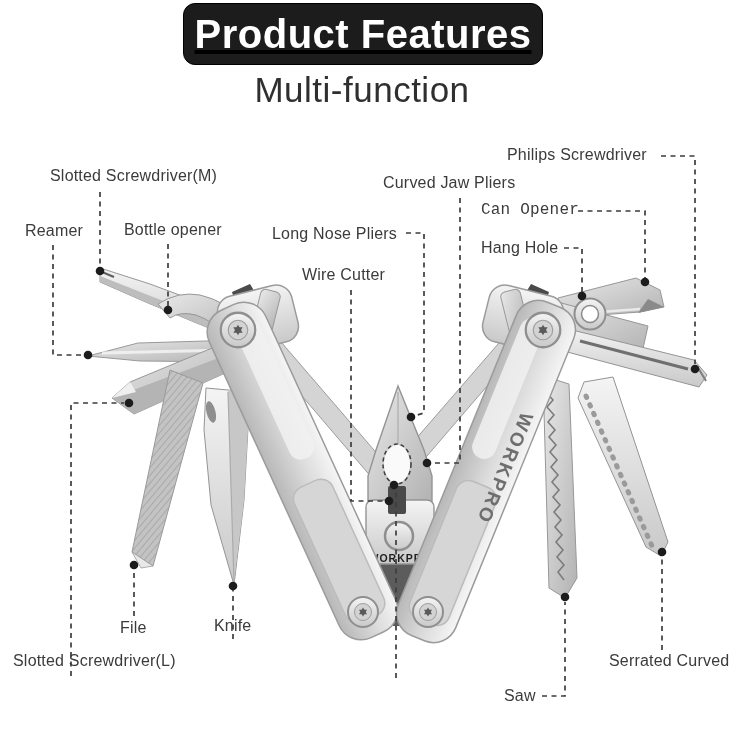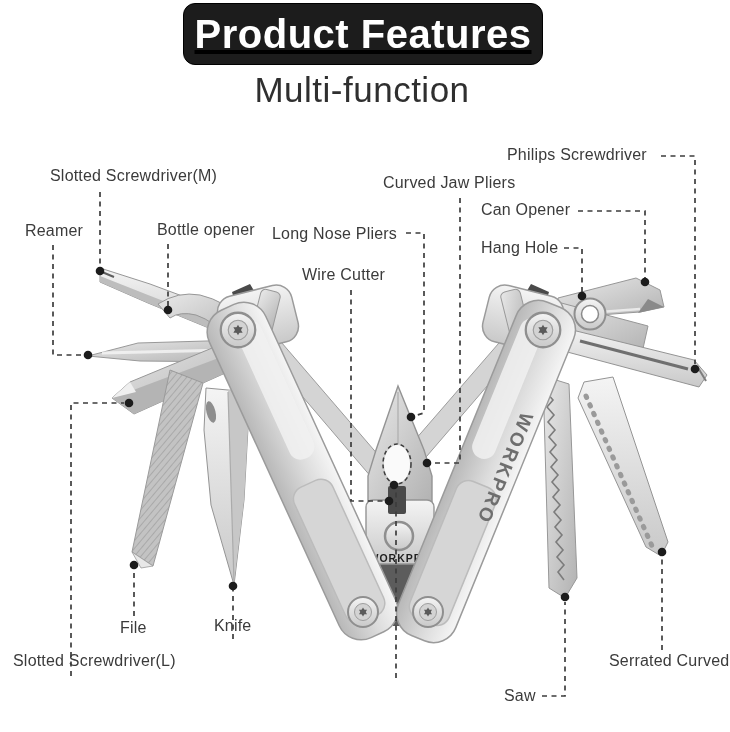--- a/index.html
+++ b/index.html
@@ -201,26 +201,26 @@
     </g>
   </svg>
 
   <div class="banner">
     <span class="title">Product Features</span>
   </div>
   <div class="subtitle">Multi-function</div>
 
   <div class="lbl" style="left:32px;top:167px;margin-left:18px;">Slotted Screwdriver(M)</div>
   <div class="lbl" style="left:25px;top:222px;">Reamer</div>
-  <div class="lbl" style="left:124px;top:221px;margin-left:33px;">Bottle opener</div>
+  <div class="lbl" style="left:124px;top:221px;">Bottle opener</div>
   <div class="lbl" style="left:272px;top:225px;">Long Nose Pliers</div>
   <div class="lbl" style="left:302px;top:266px;">Wire Cutter</div>
   <div class="lbl" style="left:507px;top:146px;">Philips Screwdriver</div>
   <div class="lbl" style="left:383px;top:174px;">Curved Jaw Pliers</div>
-  <div class="lbl" style="left:481px;top:201px;">Can Opener</div>
+  <div class="lbl" style="left:481px;top:201px;font-family:Liberation Mono, monospace;">Can Opener</div>
   <div class="lbl" style="left:481px;top:239px;">Hang Hole</div>
   <div class="lbl" style="left:120px;top:619px;">File</div>
   <div class="lbl" style="left:214px;top:617px;">Knife</div>
   <div class="lbl" style="left:13px;top:652px;">Slotted Screwdriver(L)</div>
   <div class="lbl" style="left:504px;top:687px;">Saw</div>
   <div class="lbl" style="left:609px;top:652px;">Serrated Curved</div>
 
 </div>
 
 </body></html>

